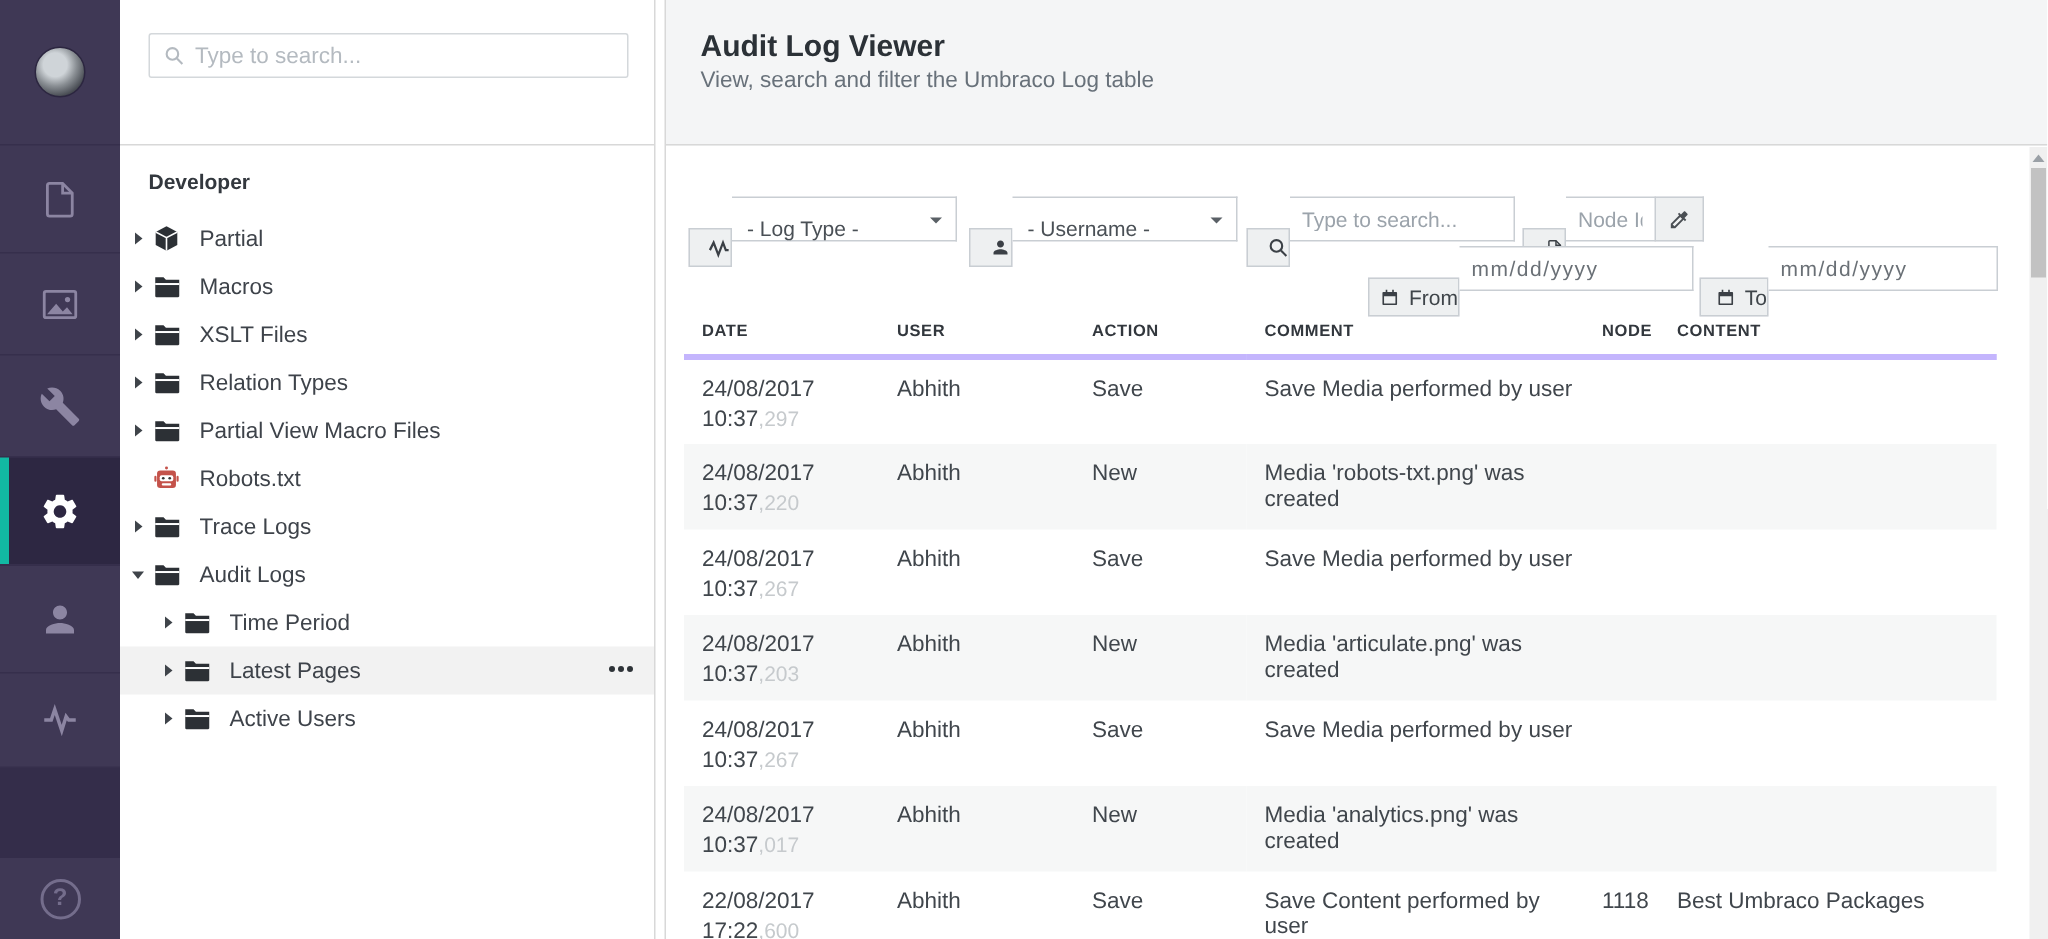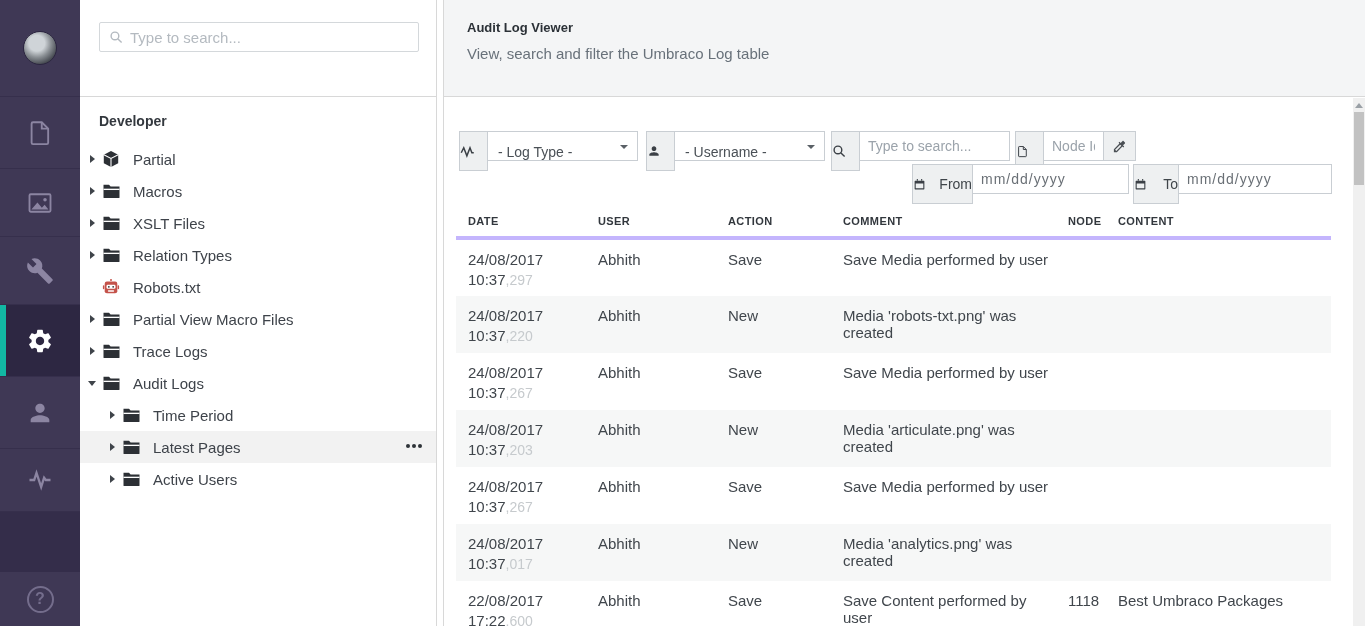--- a/index.html
+++ b/index.html
@@ -41,26 +41,26 @@
   .caret.right::before { content:""; position:absolute; left:2px; top:1px; border-left:5px solid #3f444a; border-top:4px solid transparent; border-bottom:4px solid transparent; }
   .caret.down::before { content:""; position:absolute; left:0; top:3px; border-top:5px solid #3f444a; border-left:4px solid transparent; border-right:4px solid transparent; }
   .ticon { width:20px; margin-left:3px; display:flex; align-items:center; justify-content:center; flex:0 0 20px; }
   .tlabel { margin-left:12px; font-size:15px; color:#3e434a; white-space:nowrap; }
   .opts { position:absolute; right:14px; top:13px; display:flex; gap:2px; }
   .opts i { width:4px; height:4px; border-radius:50%; background:#2e3338; display:block; }
 
   
   .main { position:absolute; left:443px; top:0; width:922px; height:626px; background:#fff; border-left:1px solid #d8d8d8; overflow:hidden; }
   .main-header { position:absolute; left:0; top:0; width:100%; height:97px; background:#f4f5f6; border-bottom:1px solid #d8d8d8; }
-  .mh-title { position:absolute; left:23px; top:20px; font-size:13px; font-weight:bold; color:#2b3137; }
+  .mh-title { position:absolute; left:23px; top:20px; font-size:20px; font-weight:bold; color:#2b3137; }
   .mh-sub { position:absolute; left:23px; top:45px; font-size:15px; color:#68717a; }
 
   
   .fgroup { position:absolute; height:30px; display:flex; }
-  .addon { height:40px; background:#eef0f1; border:1px solid #c9ced3; display:flex; align-items:center; justify-content:space-between; color:#3b4046; }
+  .addon { height:26px; background:#eef0f1; border:1px solid #c9ced3; display:flex; align-items:center; justify-content:flex-end; color:#3b4046;margin-top:21px; }
   .addon svg { display:block; }
   .addon + .fld { border-left:none;align-items:flex-end; }
   .fld { height:30px; background:#fff; border:1px solid #c9ced3; }
   .fselect { display:flex; align-items:center; font-size:14px; color:#4a5056; padding-left:10px; position:relative; cursor:pointer; }
   .fselect .sel-caret { position:absolute; right:9px; top:13px; border-top:4px solid #5a6066; border-left:4px solid transparent; border-right:4px solid transparent; }
   input.fld { outline:none; font:14px "Liberation Sans",sans-serif; color:#444; padding:0 8px; }
   input.fld::placeholder { color:#9ba3ab; }
   input.date::placeholder { color:#6a7076; letter-spacing:1px; }
   .addon-label { font-size:14px; color:#3f454a; margin-left:6px; }
   .picker-btn { width:32px; height:30px; background:#eef0f1; border:1px solid #c9ced3; border-left:none; display:flex; align-items:center; justify-content:center; color:#4a4f54; cursor:pointer; }
@@ -185,45 +185,45 @@
     <span class="ticon">
               <svg viewBox="0 0 20 18" width="19" height="16">
                 <path d="M1 2h6.2l1.8 2H19v12.2c0 .5-.4.8-.8.8H1.8c-.5 0-.8-.3-.8-.8V2z" fill="#2c3035"></path>
                 <rect x="1" y="6.4" width="18" height="1.5" fill="#fff"></rect>
               </svg>
             </span>
     <span class="tlabel">Relation Types</span>
   </div>
 
   <div class="tree-item">
+    <span class="caret right"></span>
+    <span class="ticon">
+              <svg viewBox="0 0 20 18" width="19" height="16">
+                <path d="M1 2h6.2l1.8 2H19v12.2c0 .5-.4.8-.8.8H1.8c-.5 0-.8-.3-.8-.8V2z" fill="#2c3035"></path>
+                <rect x="1" y="6.4" width="18" height="1.5" fill="#fff"></rect>
+              </svg>
+            </span>
+    <span class="tlabel">Partial View Macro Files</span>
+  </div>
+
+  <div class="tree-item">
     <span class="caret" style="visibility: hidden;"></span>
     <span class="ticon">
               <svg viewBox="0 0 20 20" width="18" height="18">
                 <circle cx="10" cy="2.3" r="1.1" fill="#c4524a"></circle>
                 <rect x="3" y="4" width="14" height="13" rx="2.4" fill="#c4524a"></rect>
                 <rect x="1" y="8" width="1.6" height="4.4" rx=".8" fill="#c4524a"></rect>
                 <rect x="17.4" y="8" width="1.6" height="4.4" rx=".8" fill="#c4524a"></rect>
                 <rect x="5" y="7.6" width="10" height="4.4" rx="1.4" fill="#fff"></rect>
                 <circle cx="7.6" cy="9.8" r="1" fill="#333"></circle>
                 <circle cx="12.4" cy="9.8" r="1" fill="#333"></circle>
                 <rect x="6.5" y="13.6" width="7" height="1.6" rx=".8" fill="#fff"></rect>
               </svg>
             </span>
     <span class="tlabel">Robots.txt</span>
-  </div>
-
-  <div class="tree-item">
-    <span class="caret right"></span>
-    <span class="ticon">
-              <svg viewBox="0 0 20 18" width="19" height="16">
-                <path d="M1 2h6.2l1.8 2H19v12.2c0 .5-.4.8-.8.8H1.8c-.5 0-.8-.3-.8-.8V2z" fill="#2c3035"></path>
-                <rect x="1" y="6.4" width="18" height="1.5" fill="#fff"></rect>
-              </svg>
-            </span>
-    <span class="tlabel">Partial View Macro Files</span>
   </div>
 
   <div class="tree-item">
     <span class="caret right"></span>
     <span class="ticon">
               <svg viewBox="0 0 20 18" width="19" height="16">
                 <path d="M1 2h6.2l1.8 2H19v12.2c0 .5-.4.8-.8.8H1.8c-.5 0-.8-.3-.8-.8V2z" fill="#2c3035"></path>
                 <rect x="1" y="6.4" width="18" height="1.5" fill="#fff"></rect>
               </svg>
             </span>

